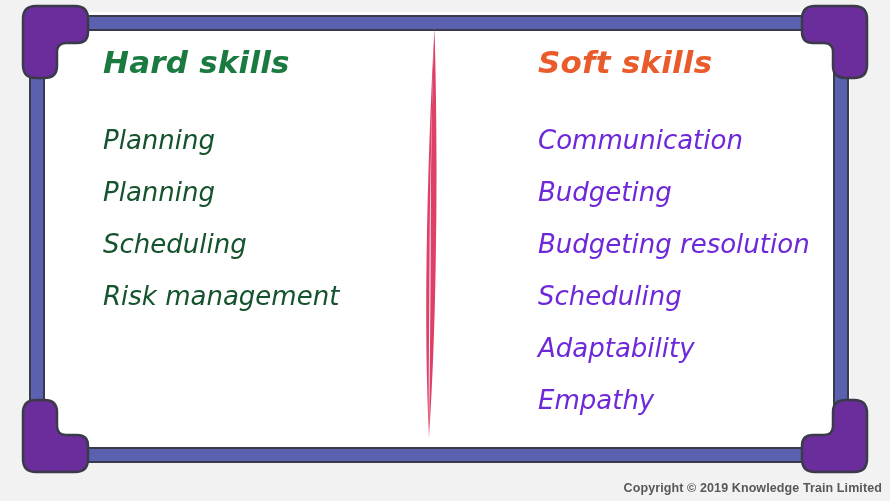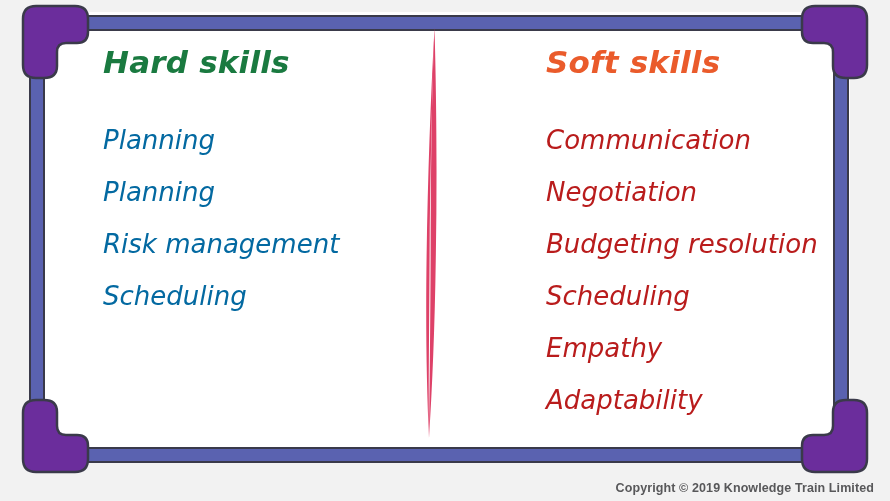--- a/index.html
+++ b/index.html
@@ -35,21 +35,21 @@
     width: 890px; height: 501px;
     pointer-events: none;
   }
 
   
   .col {
     position: absolute;
     top: 44px;
   }
   .col-left  { left: 103px; width: 300px; }
-  .col-right { left: 538px; width: 320px; margin-left: 8px; }
+  .col-right { left: 538px; width: 320px; }
 
   .heading {
     font-family: "DejaVu Sans", sans-serif;
     font-size: 31px;
     font-weight: bold;
     font-style: italic;
     letter-spacing: 0.2px;
     margin: 0 0 34px 0;
     white-space: nowrap;
   }
@@ -57,34 +57,34 @@
   .heading-soft { color: #ea5b2b; }
 
   .item {
     font-family: "DejaVu Sans", sans-serif;
     font-size: 26px;
     font-style: italic;
     line-height: 52px;
     height: 52px;
     white-space: nowrap;
   }
-  .item-hard { color: #0369a1; }
-  .item-soft { color: #b91c1c; }
+  .item-hard { color: #14532d; }
+  .item-soft { color: #6d28d9; }
 
   
   .divider {
     position: absolute;
     left: 410px; top: 28px;
     width: 40px; height: 410px;
   }
 
   
   .copyright {
     position: absolute;
-    right: 16px;
+    right: 8px;
     bottom: 6px;
     font-family: "Liberation Sans", sans-serif;
     font-size: 12.5px;
     font-weight: bold;
     color: #58585a;
     letter-spacing: 0.1px;
     white-space: nowrap;
   }
 </style>
 </head>
@@ -120,29 +120,29 @@
     <path d="M24.5,0 C26.5,70 27.2,150 25.8,230 C24.8,300 22.2,360 19.0,410
              C19.6,355 20.4,295 20.6,228 C20.8,150 21.4,70 24.5,0 Z" fill="#de4168"></path>
     <path d="M24.5,0 C22.0,70 20.0,150 19.6,228 C19.2,300 18.4,360 19.0,410
              C16.6,358 15.6,298 16.6,228 C17.8,150 20.6,70 24.5,0 Z" fill="#de4168"></path>
   </svg>
 
   <div class="col col-left">
     <div class="heading heading-hard">Hard skills</div>
     <div class="item item-hard">Planning</div>
     <div class="item item-hard">Planning</div>
+    <div class="item item-hard">Scheduling</div>
     <div class="item item-hard">Risk management</div>
-    <div class="item item-hard">Scheduling</div>
   </div>
 
   <div class="col col-right">
     <div class="heading heading-soft">Soft skills</div>
     <div class="item item-soft">Communication</div>
-    <div class="item item-soft">Negotiation</div>
+    <div class="item item-soft">Budgeting</div>
     <div class="item item-soft">Budgeting resolution</div>
     <div class="item item-soft">Scheduling</div>
+    <div class="item item-soft">Adaptability</div>
     <div class="item item-soft">Empathy</div>
-    <div class="item item-soft">Adaptability</div>
   </div>
 
   <div class="copyright">Copyright © 2019 Knowledge Train Limited</div>
 
 </div>
 
 </body></html>

